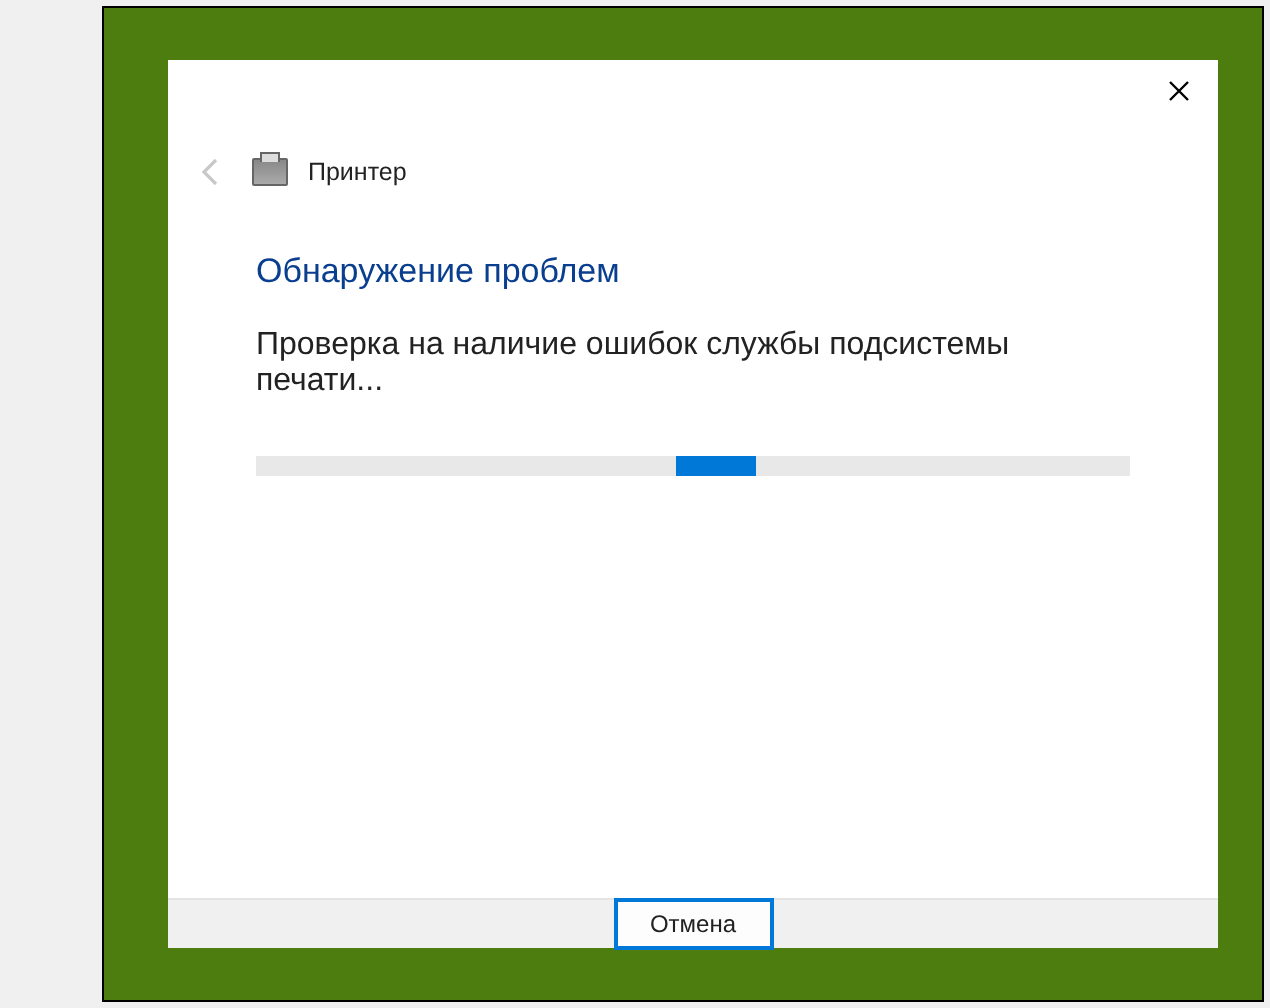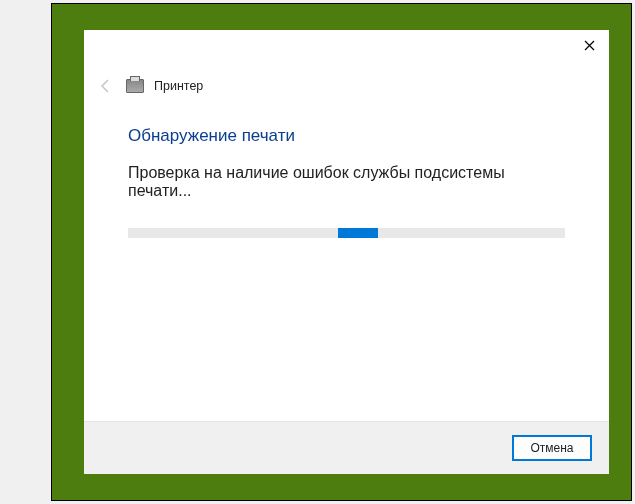--- a/index.html
+++ b/index.html
@@ -100,23 +100,23 @@
     position: absolute;
     top: 0;
     left: 48%;
     width: 40px;
     height: 100%;
     background: #0078d7;
   }
   .footer {
     background: #f0f0f0;
     border-top: 1px solid #e4e4e4;
-    padding: 14px 18px;
+    padding: 0 18px;
     display: flex;
-    justify-content: flex-end;
+    justify-content: center;
   }
   .cancel-btn {
     min-width: 78px;
     height: 24px;
     background: #fdfdfd;
     border: 1px solid #0078d7;
     outline: 1px solid #0078d7;
     font-size: 12px;
     color: #222;
     cursor: pointer;
@@ -144,21 +144,21 @@
       <div class="back-arrow">
         <svg width="18" height="18" viewBox="0 0 18 18">
             <path d="M11 3 L5 9 L11 15" stroke="#c8c8c8" stroke-width="1.6" fill="none"></path>
           </svg>
       </div>
       <div class="printer-icon"></div>
       <div class="title-text">Принтер</div>
     </div>
 
     <div class="content">
-      <div class="heading">Обнаружение печати</div>
+      <div class="heading">Обнаружение проблем</div>
       <div class="status-text">Проверка на наличие ошибок службы подсистемы печати...</div>
       <div class="progress-track">
         <div class="progress-chunk"></div>
       </div>
     </div>
 
     <div class="footer">
       <button class="cancel-btn">Отмена</button>
     </div>
 

